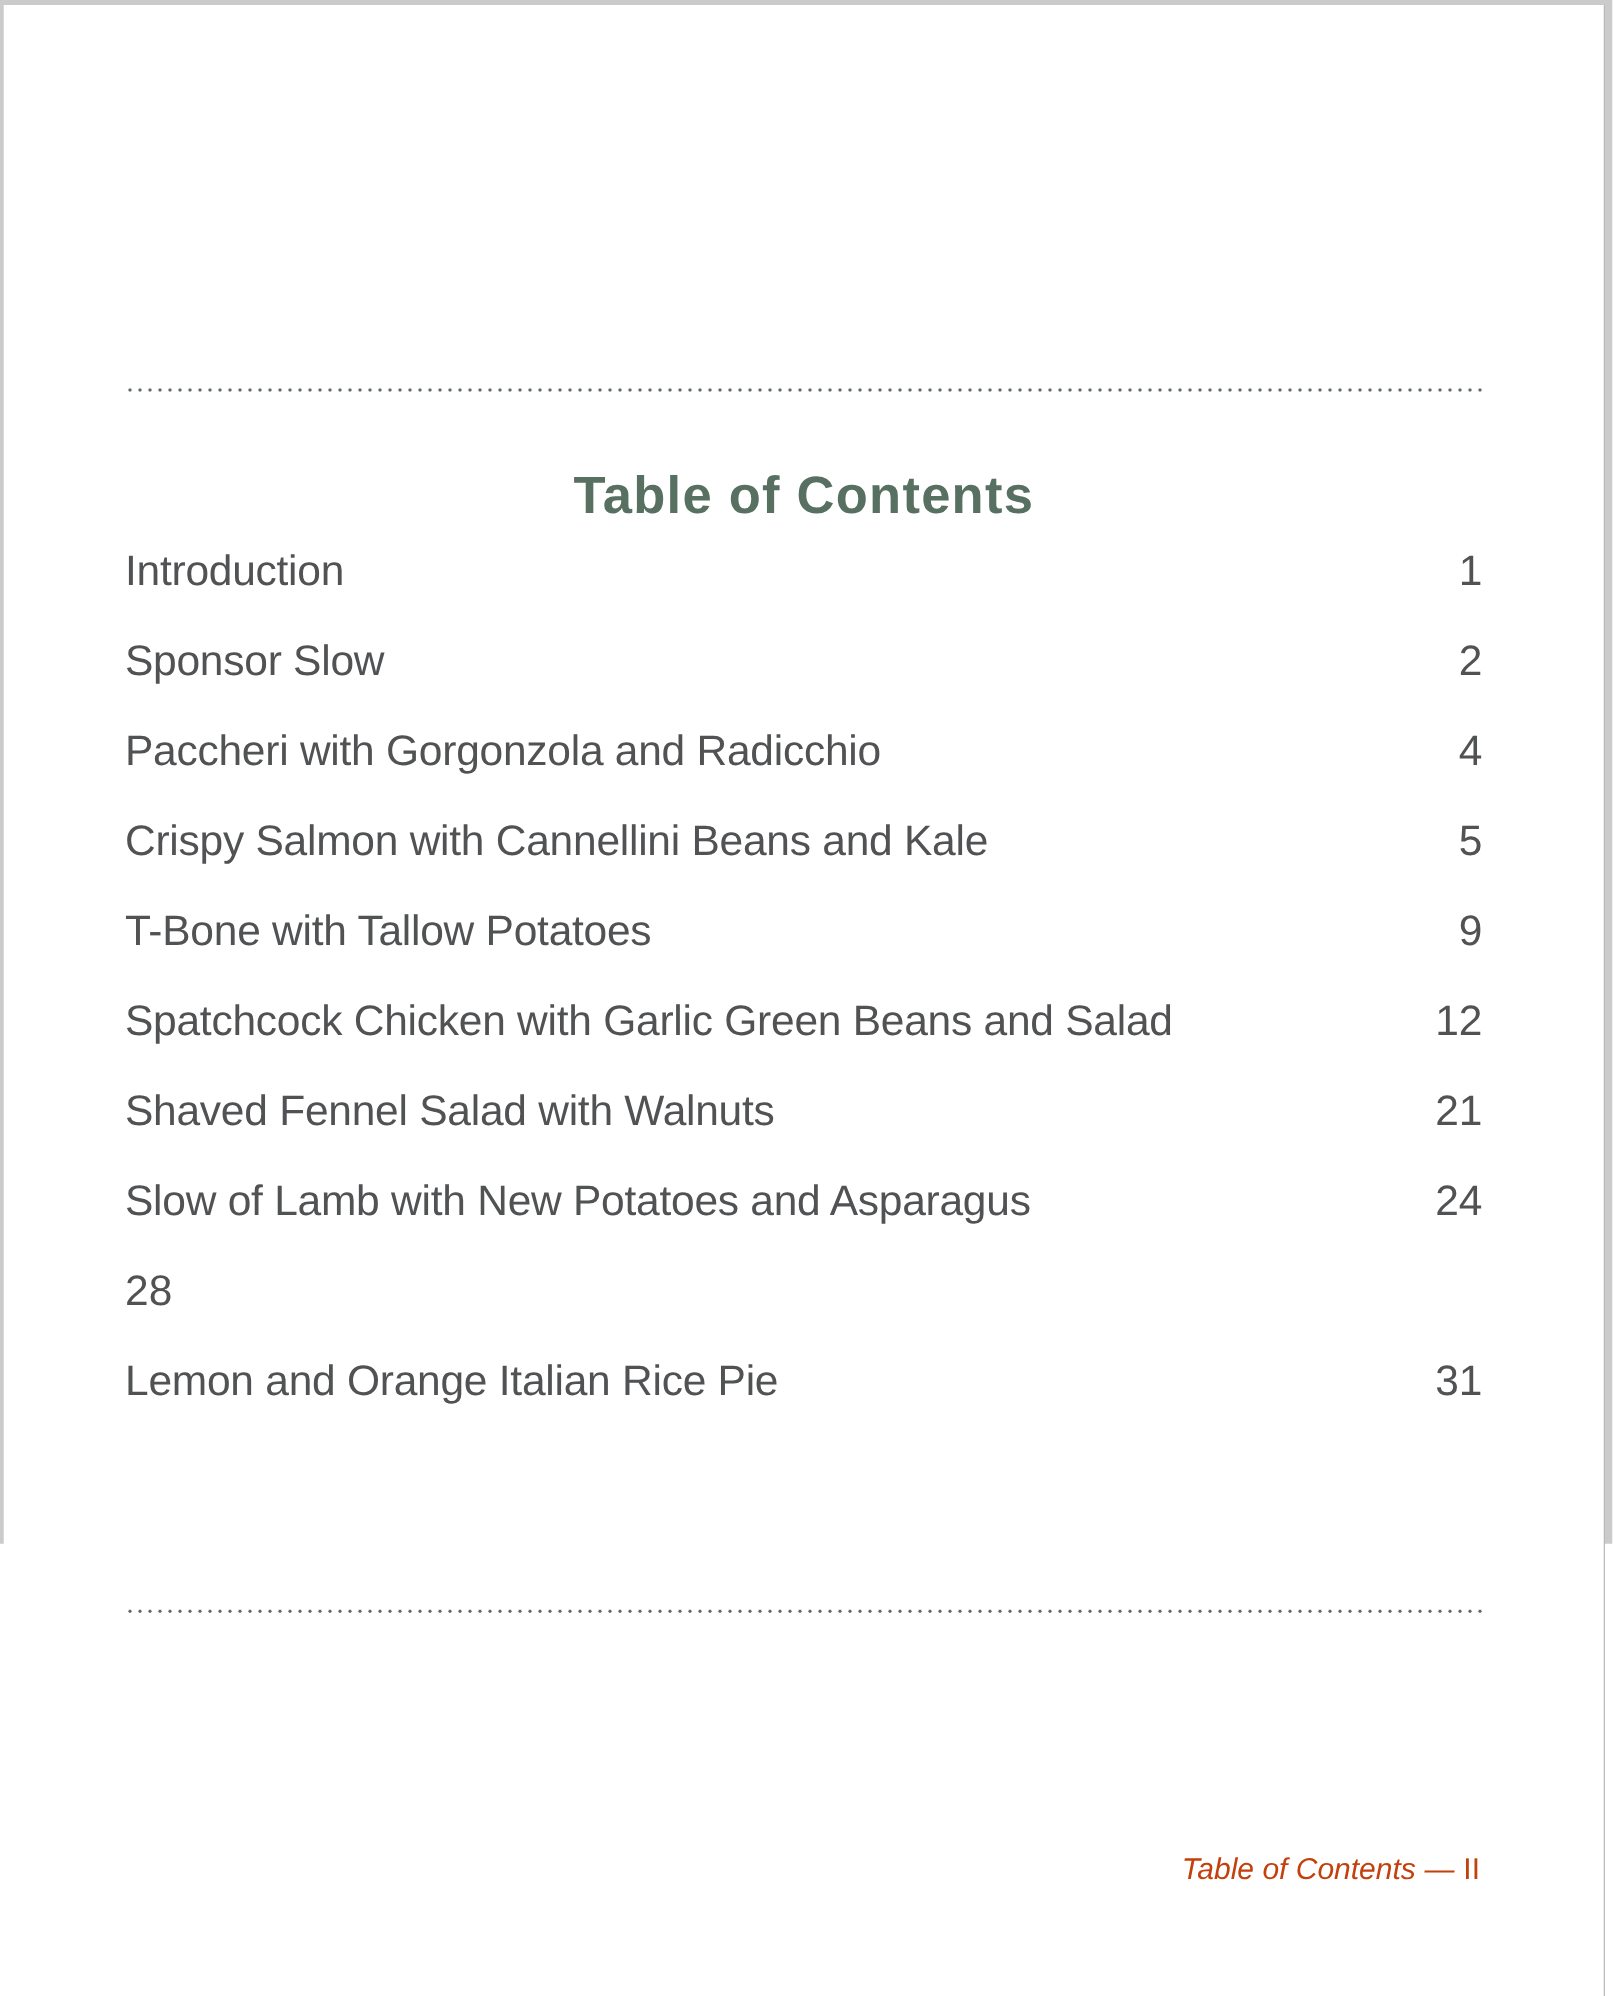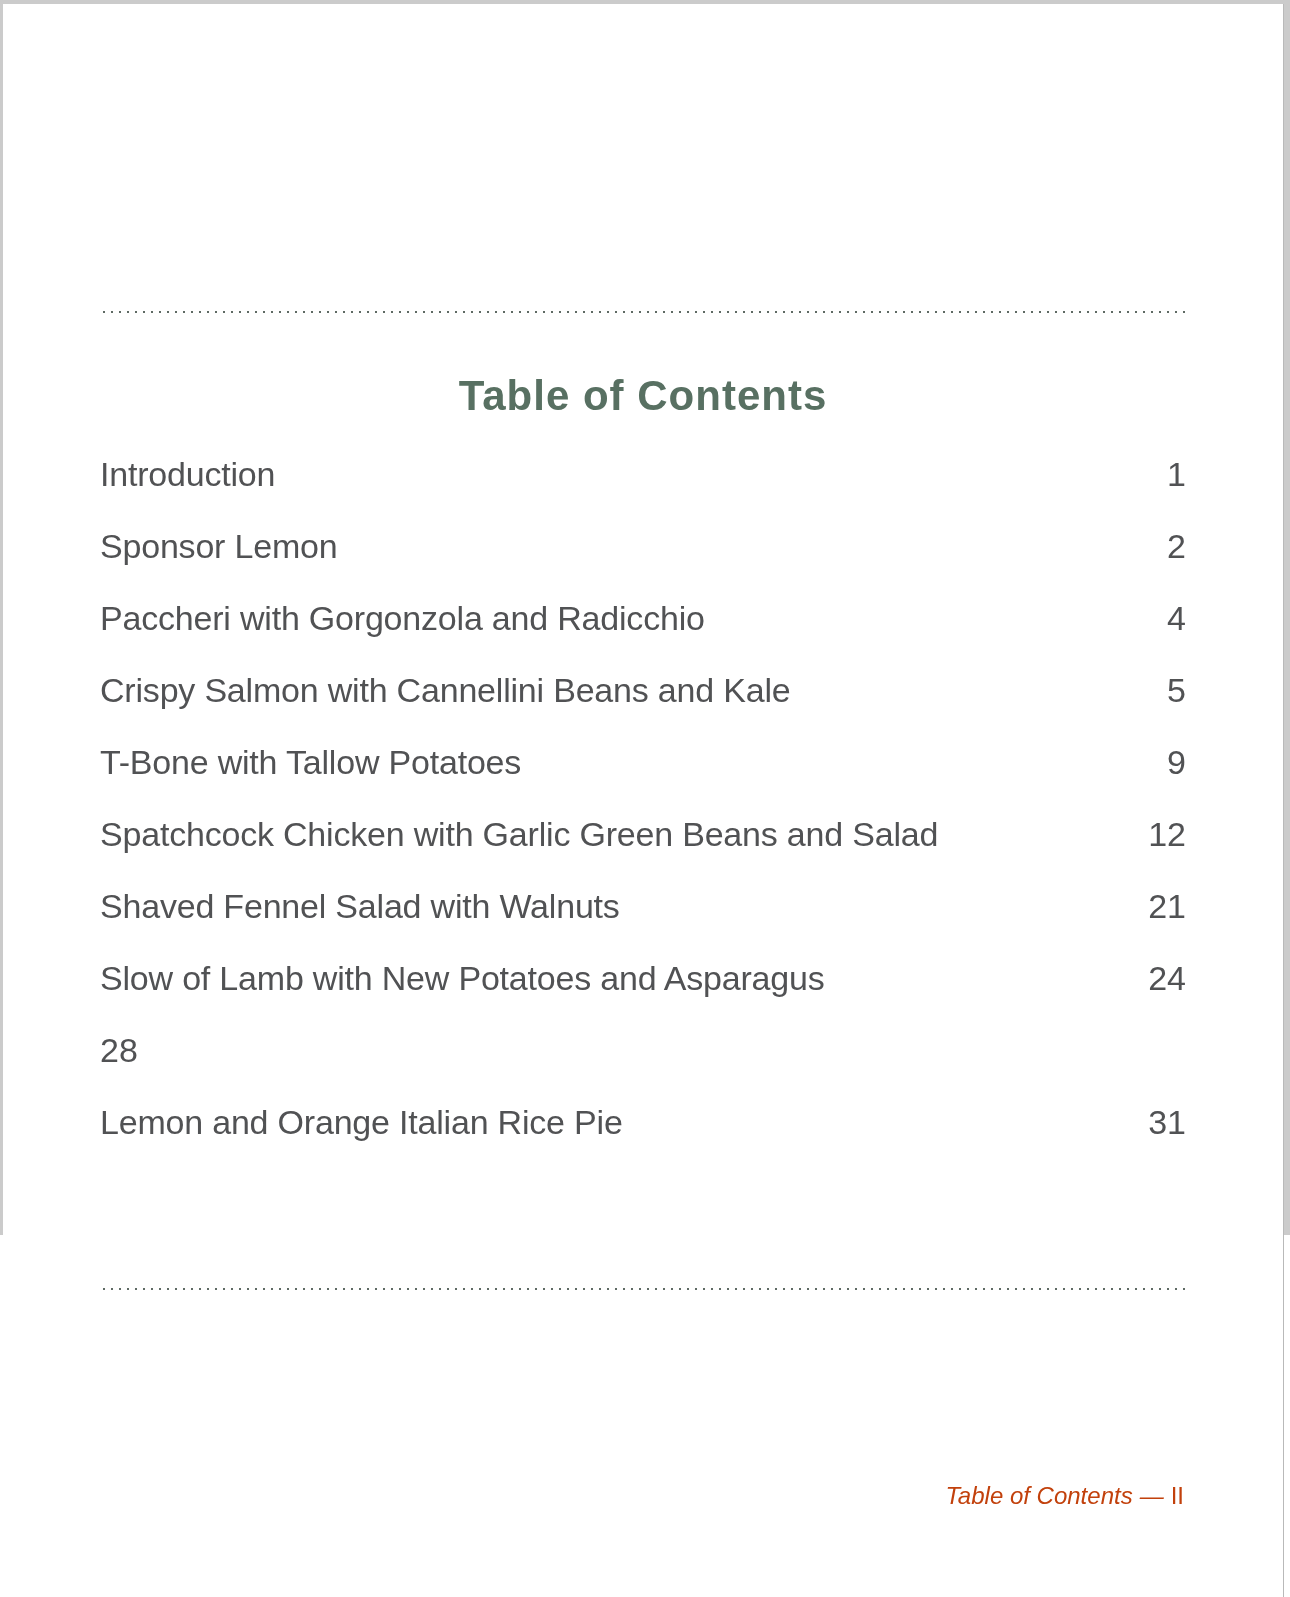--- a/index.html
+++ b/index.html
@@ -44,21 +44,21 @@
     color: #587062;
   }
   .toc-list {
     position: absolute;
     left: 97px; top: 434px;
     width: 1086px;
   }
   .toc-row {
     display: flex;
     justify-content: space-between;
-    align-items: center;
+    align-items: flex-start;
     height: 72px;
     font-size: 34px;
     color: #515254;
   }
   .toc-label {
     white-space: nowrap;
     letter-spacing: -0.2px;
   }
   .toc-page {
     white-space: nowrap;
@@ -85,21 +85,21 @@
     <div class="dotted-rule rule-top"></div>
 
     <h1 class="toc-title">Table of Contents</h1>
 
     <div class="toc-list">
       <div class="toc-row">
         <span class="toc-label">Introduction</span>
         <span class="toc-page">1</span>
       </div>
       <div class="toc-row">
-        <span class="toc-label">Sponsor Lemon</span>
+        <span class="toc-label">Sponsor Slow</span>
         <span class="toc-page">2</span>
       </div>
       <div class="toc-row">
         <span class="toc-label">Paccheri with Gorgonzola and Radicchio</span>
         <span class="toc-page">4</span>
       </div>
       <div class="toc-row">
         <span class="toc-label">Crispy Salmon with Cannellini Beans and Kale</span>
         <span class="toc-page">5</span>
       </div>

